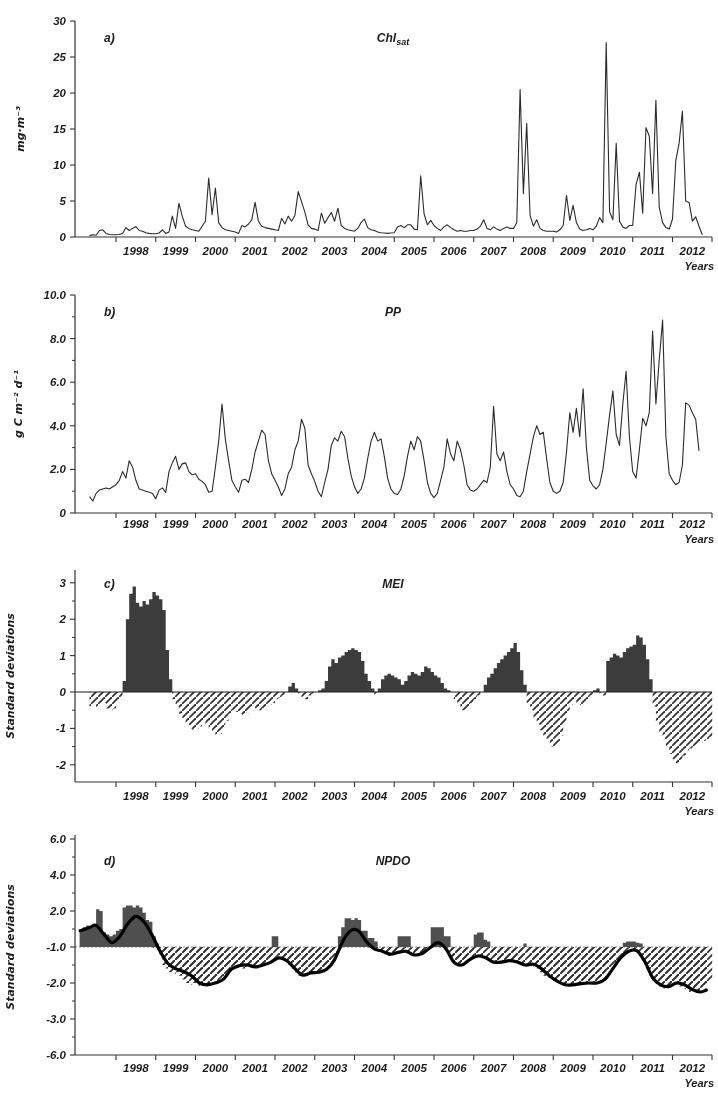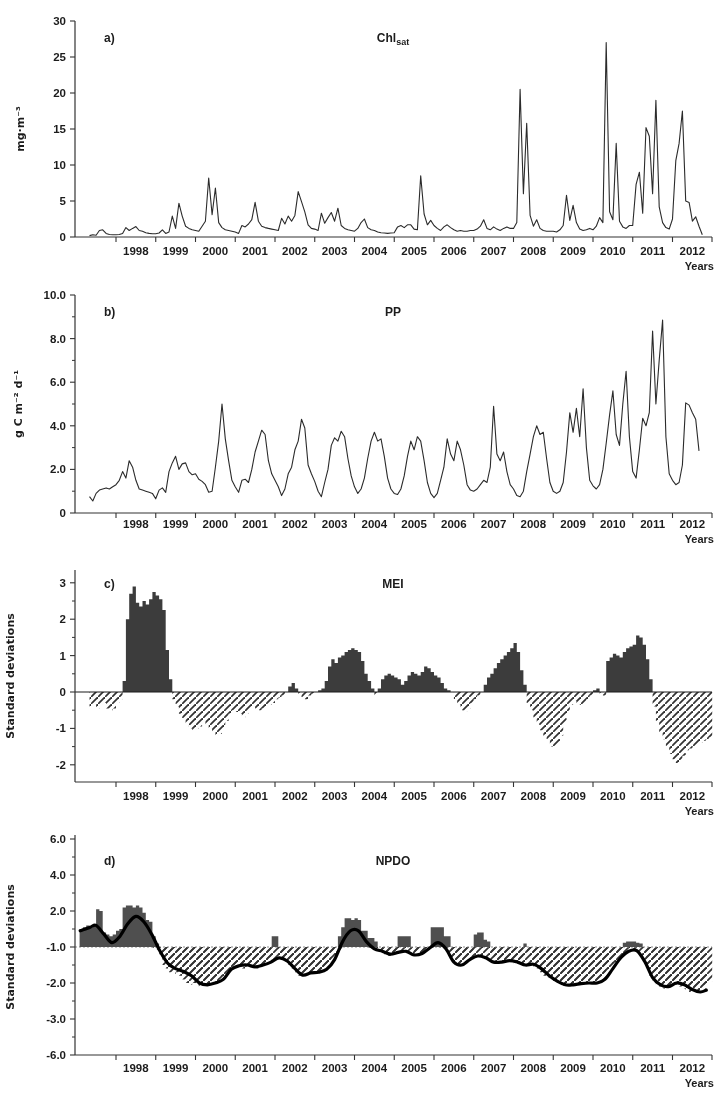--- a/index.html
+++ b/index.html
@@ -1,17 +1,17 @@
 <!DOCTYPE html>
 <html><head>
 <meta charset="utf-8">
 <style>
   html,body{margin:0;padding:0;background:#ffffff;}
   body{font-family:"Liberation Sans", sans-serif;}
-  #figure{width:718px;height:1097px;background:#fff;overflow:hidden;}
+  #figure{width:718px;height:1097px;background:#fff;overflow:hidden;font-style:italic;}
   .panel{display:block;line-height:0;}
   svg text{line-height:1;}
 </style>
 </head>
 <body>
 
 <main id="figure">
   <section class="panel">
     <svg id="svg-a" width="718" height="280">
         <path d="M89.5,235.6 L92.8,234.8 L96.1,235.2 L99.4,230.5 L102.7,229.8 L106.1,233.4 L109.4,234.5 L112.7,234.8 L116.0,234.8 L119.3,234.5 L122.6,233.4 L125.9,227.6 L129.2,230.5 L132.6,228.4 L135.9,226.6 L139.2,230.5 L142.5,231.2 L145.8,232.7 L149.1,233.4 L152.4,233.8 L155.7,233.8 L159.1,233.0 L162.4,229.8 L165.7,233.4 L169.0,232.0 L172.3,216.1 L175.6,228.4 L178.9,203.2 L182.2,216.1 L185.6,226.2 L188.9,228.4 L192.2,229.8 L195.5,230.5 L198.8,231.2 L202.1,226.2 L205.4,221.2 L208.7,178.0 L212.1,214.7 L215.4,188.0 L218.7,222.6 L222.0,227.6 L225.3,229.8 L228.6,230.5 L231.9,231.2 L235.2,232.0 L238.6,233.4 L241.9,225.5 L245.2,226.9 L248.5,224.0 L251.8,219.7 L255.1,202.4 L258.4,221.2 L261.7,226.2 L265.1,227.6 L268.4,228.4 L271.7,229.1 L275.0,229.8 L278.3,230.5 L281.6,218.3 L284.9,224.0 L288.2,216.1 L291.6,221.2 L294.9,215.4 L298.2,191.6 L301.5,201.7 L304.8,211.8 L308.1,224.8 L311.4,228.4 L314.7,229.1 L318.1,230.5 L321.4,213.2 L324.7,223.3 L328.0,217.6 L331.3,212.5 L334.6,221.2 L337.9,208.2 L341.2,225.5 L344.6,228.4 L347.9,229.8 L351.2,230.5 L354.5,231.2 L357.8,228.4 L361.1,222.6 L364.4,219.0 L367.7,227.6 L371.1,229.8 L374.4,230.5 L377.7,232.0 L381.0,232.7 L384.3,233.0 L387.6,233.4 L390.9,233.0 L394.2,232.7 L397.6,226.9 L400.9,225.5 L404.2,227.6 L407.5,224.8 L410.8,224.8 L414.1,229.1 L417.4,229.8 L420.7,175.8 L424.1,214.0 L427.4,224.8 L430.7,220.4 L434.0,225.5 L437.3,228.4 L440.6,230.5 L443.9,226.9 L447.2,224.8 L450.6,227.6 L453.9,229.8 L457.2,231.2 L460.5,230.5 L463.8,231.2 L467.1,231.2 L470.4,230.5 L473.7,230.5 L477.1,229.1 L480.4,226.2 L483.7,219.7 L487.0,228.4 L490.3,229.8 L493.6,226.9 L496.9,229.1 L500.2,230.5 L503.6,228.4 L506.9,226.9 L510.2,228.4 L513.5,228.4 L516.8,222.6 L520.1,89.4 L523.4,193.8 L526.7,123.2 L530.1,215.4 L533.4,226.2 L536.7,219.7 L540.0,228.4 L543.3,230.5 L546.6,231.2 L549.9,231.2 L553.2,231.2 L556.6,232.0 L559.9,229.8 L563.2,225.5 L566.5,195.2 L569.8,220.4 L573.1,205.3 L576.4,222.6 L579.7,229.1 L583.1,230.5 L586.4,229.8 L589.7,228.4 L593.0,229.8 L596.3,226.2 L599.6,217.6 L602.9,222.6 L606.2,42.6 L609.6,211.8 L612.9,219.7 L616.2,143.4 L619.5,221.2 L622.8,226.9 L626.1,228.4 L629.4,225.5 L632.7,225.5 L636.1,184.4 L639.4,172.2 L642.7,213.2 L646.0,127.6 L649.3,136.2 L652.6,193.8 L655.9,100.2 L659.2,206.8 L662.6,222.6 L665.9,227.6 L669.2,229.1 L672.5,219.0 L675.8,160.7 L679.1,143.4 L682.4,111.0 L685.7,201.0 L689.1,202.4 L692.4,221.2 L695.7,216.8 L699.0,226.2 L702.3,234.8" fill="none" stroke="#2b2b2b" stroke-width="1.1" stroke-linejoin="round"></path>

